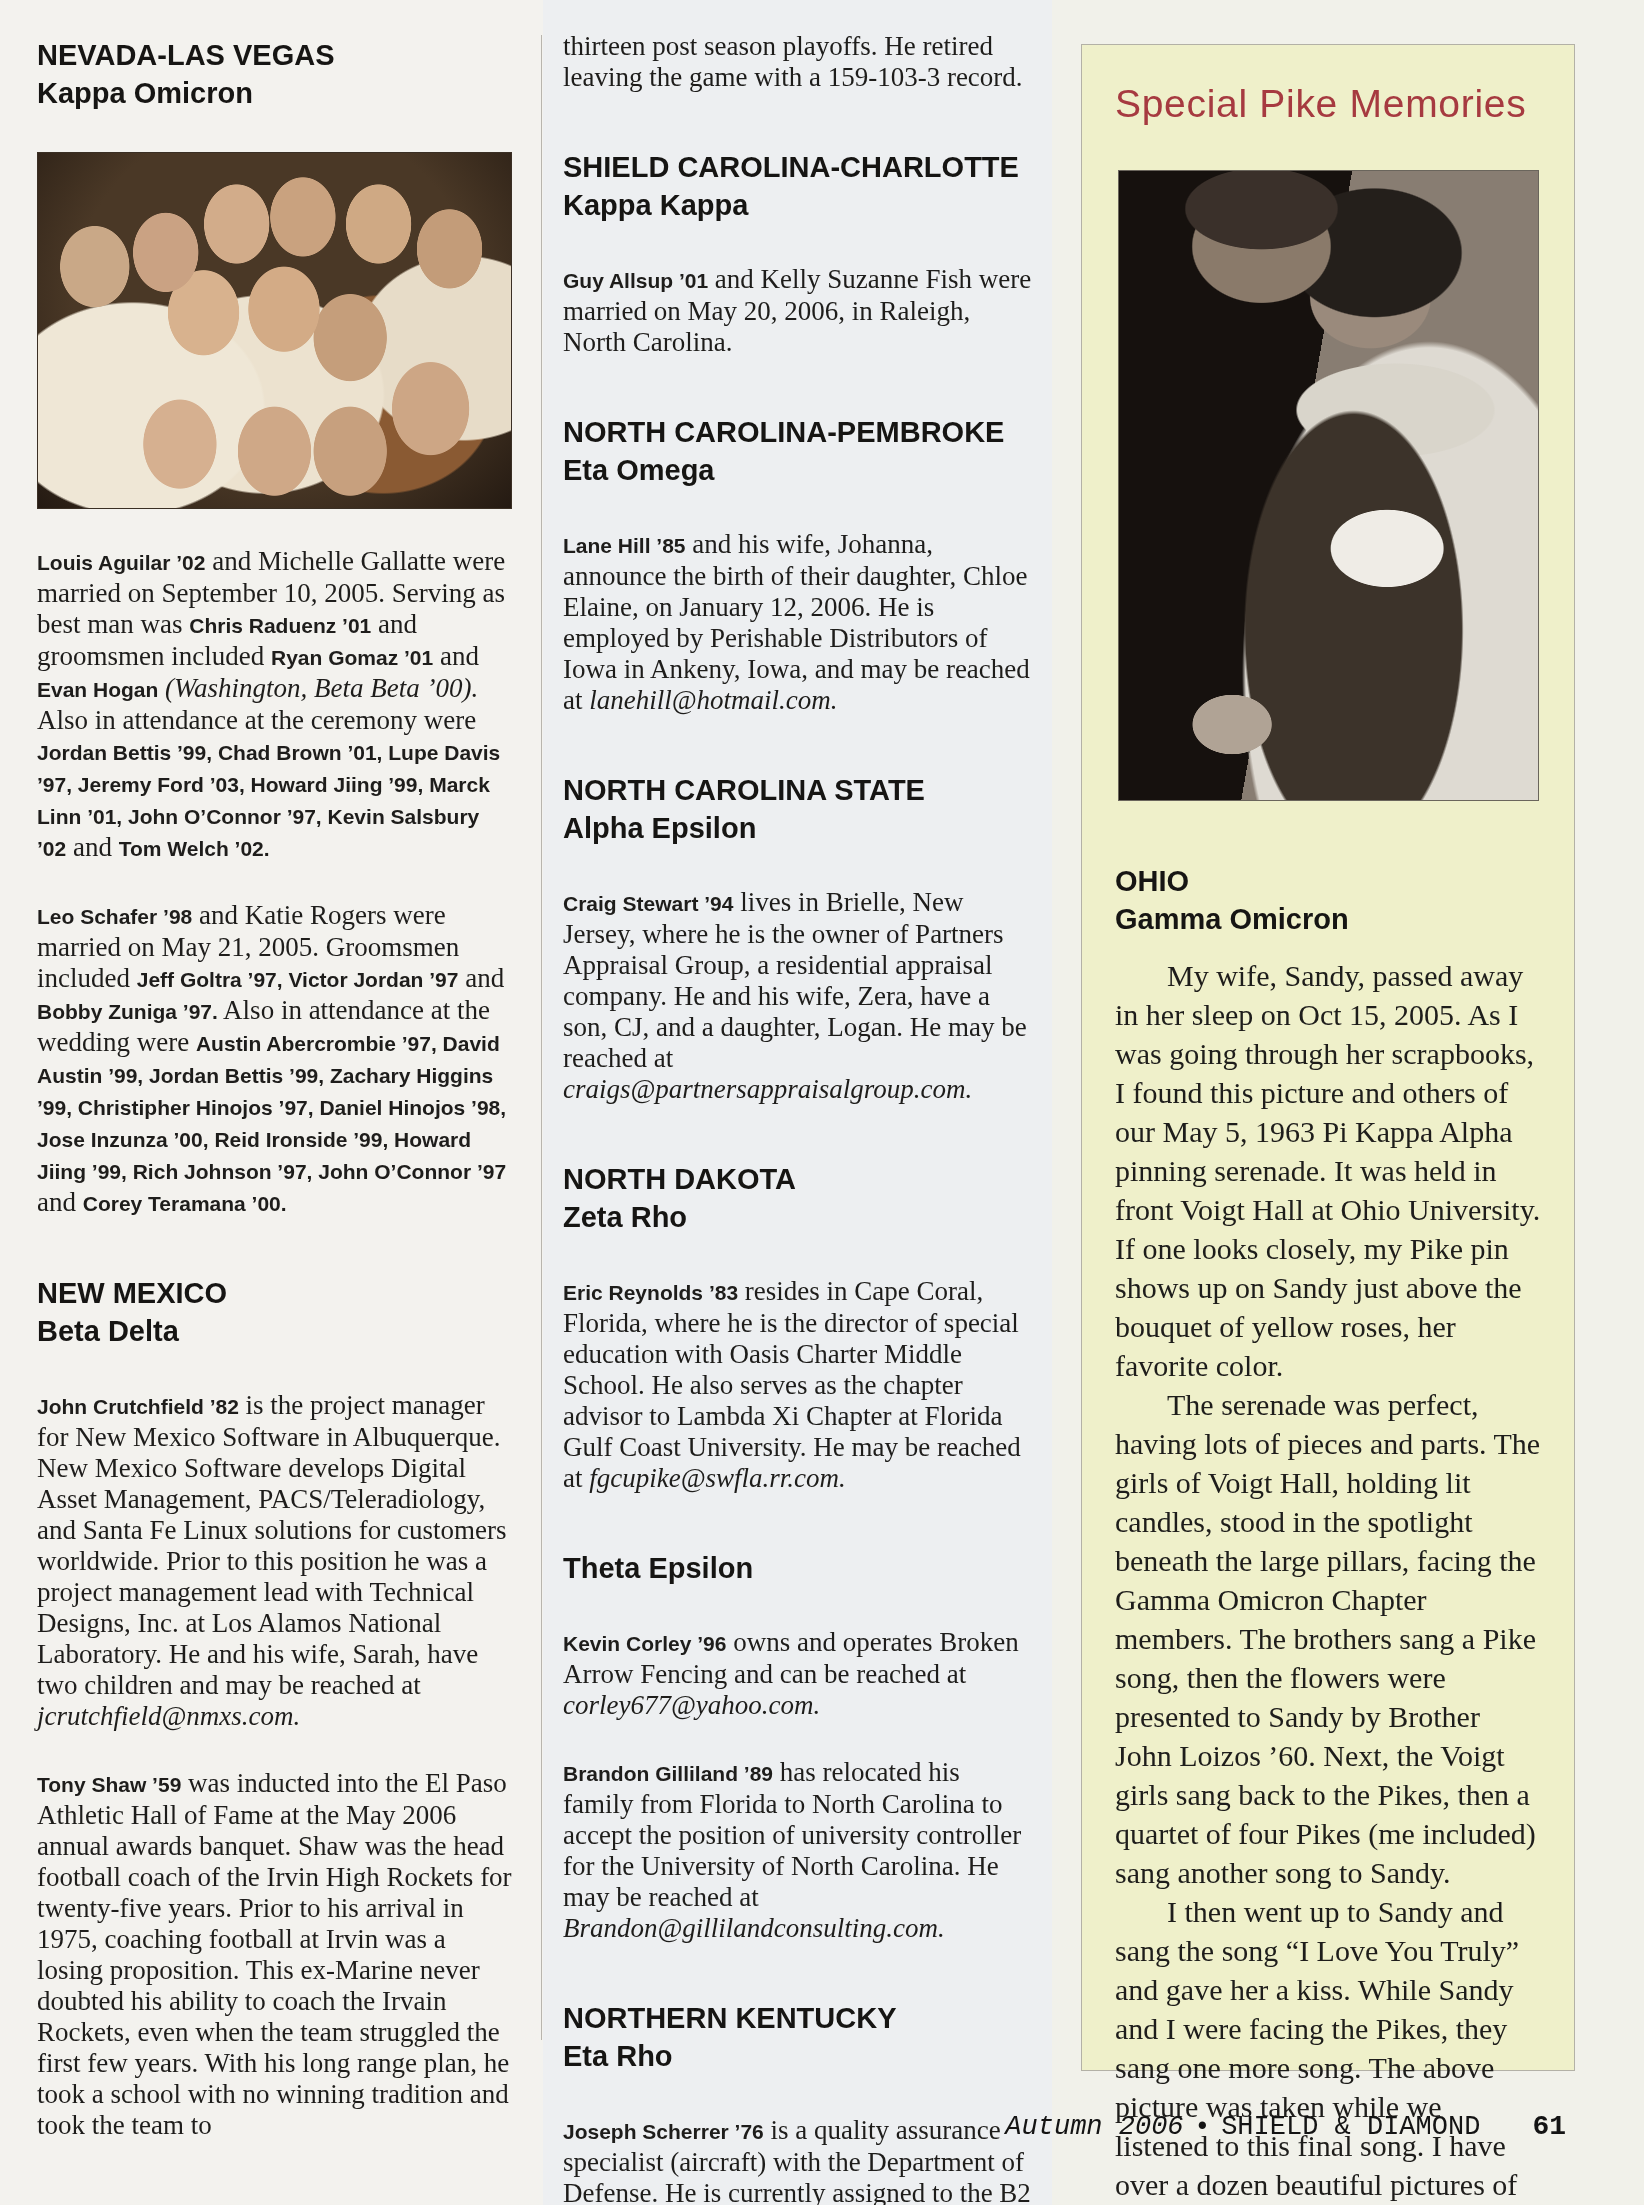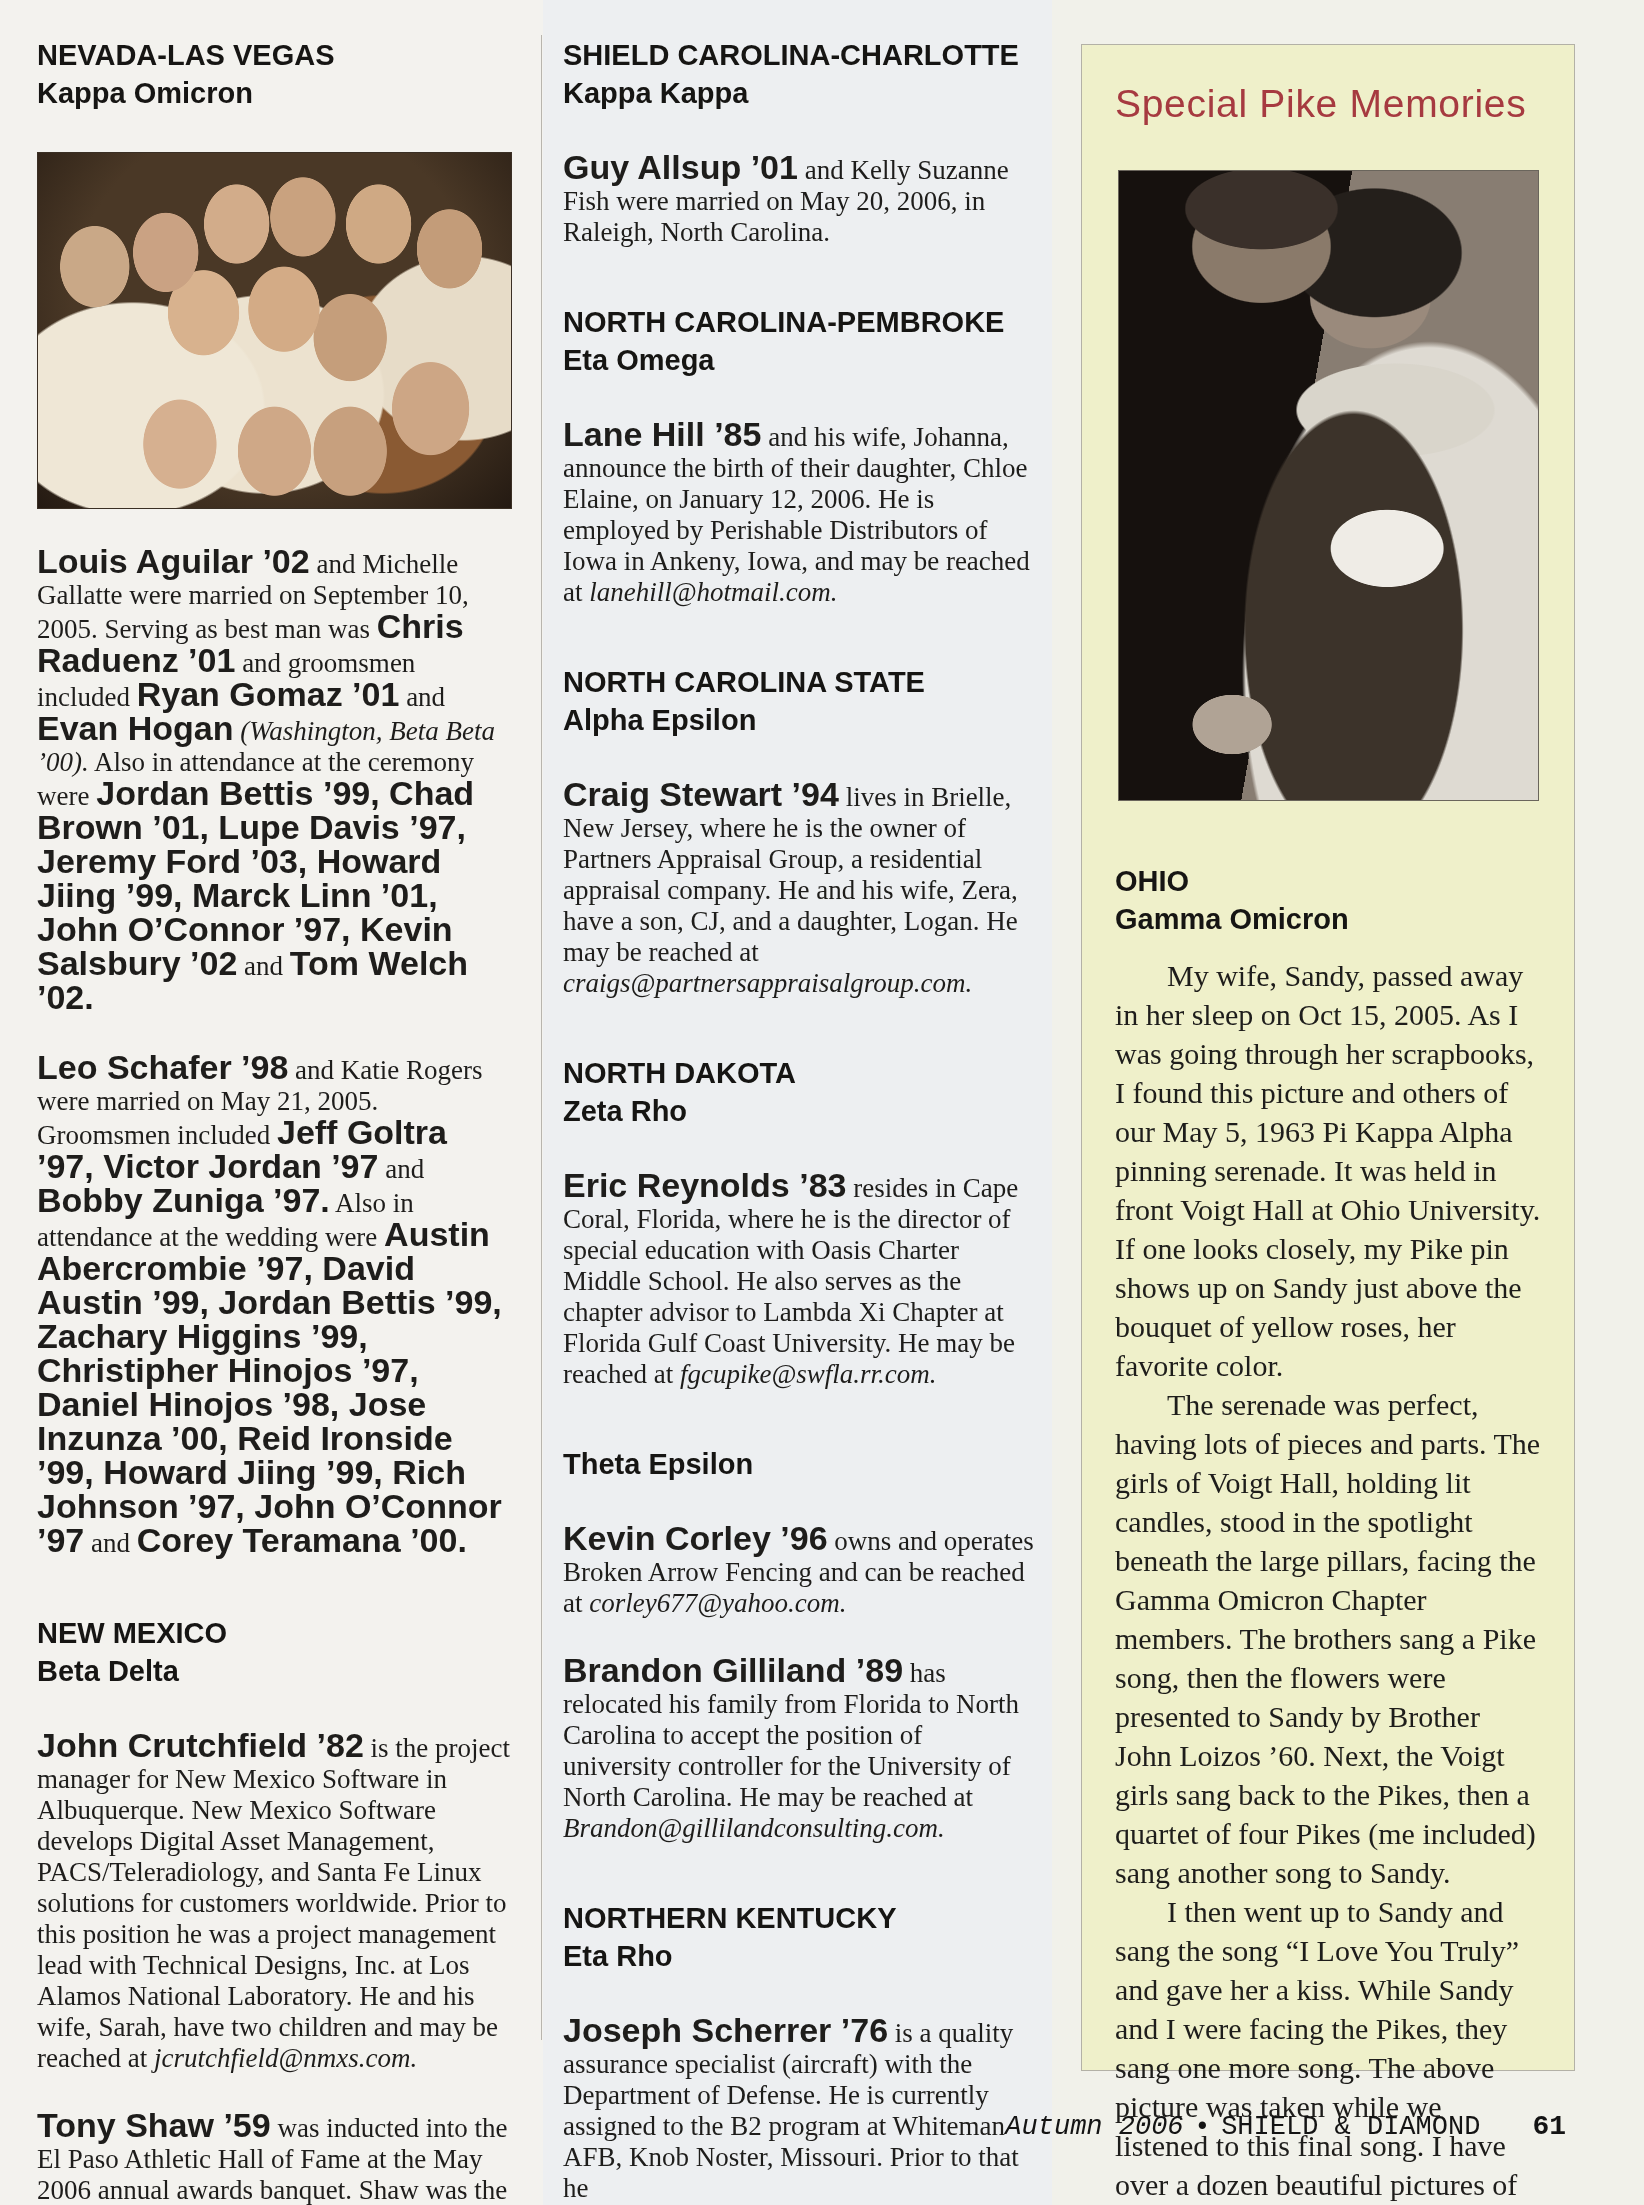--- a/index.html
+++ b/index.html
@@ -8,21 +8,21 @@
     font-family:"Liberation Serif",serif;color:#1e1d1b;}
   .col{position:absolute;top:31px;}
   .col1{left:37px;width:475px;}
   .col2{left:563px;width:471px;}
   .vrule{position:absolute;left:541px;top:35px;width:1.3px;height:2005px;background:#b8b5ae;}
 
   .sec-head{font-family:"Liberation Sans",sans-serif;font-weight:700;font-size:29px;line-height:38px;
     color:#161513;margin:55px 0 40px;}
   .col .sec-head:first-child{margin-top:5.3px;}
   p.para{font-size:27px;line-height:31px;margin:0 0 36px;}
-  .b{font-family:"Liberation Sans",sans-serif;font-weight:700;font-size:34px;}
+  .b{font-family:"Liberation Sans",sans-serif;font-weight:700;font-size:21px;}
   .i{font-style:italic;}
 
   .photo{border:0.7px solid #3a2f24;}
   .photo.group{width:473px;height:355px;margin:2.7px 0 37px;background-color:#241a12;background:
     radial-gradient(ellipse 35px 41px at 12% 32%, #c9a887 0 98%, transparent 100%),
     radial-gradient(ellipse 33px 40px at 27% 28%, #caa283 0 98%, transparent 100%),
     radial-gradient(ellipse 33px 40px at 42% 20%, #d2ac8a 0 98%, transparent 100%),
     radial-gradient(ellipse 33px 40px at 56% 18%, #c9a27f 0 98%, transparent 100%),
     radial-gradient(ellipse 33px 40px at 72% 20%, #cfa984 0 98%, transparent 100%),
     radial-gradient(ellipse 33px 40px at 87% 27%, #c39c79 0 98%, transparent 100%),
@@ -77,20 +77,21 @@
       <p class="para"><span class="b">Leo Schafer ’98</span><span> and Katie Rogers were married on May 21, 2005. Groomsmen included </span><span class="b">Jeff Goltra ’97, Victor Jordan ’97</span><span> and </span><span class="b">Bobby Zuniga ’97.</span><span> Also in attendance at the wedding were </span><span class="b">Austin Abercrombie ’97, David Austin ’99, Jordan Bettis ’99, Zachary Higgins ’99, Christipher Hinojos ’97, Daniel Hinojos ’98, Jose Inzunza ’00, Reid Ironside ’99, Howard Jiing ’99, Rich Johnson ’97, John O’Connor ’97</span><span> and </span><span class="b">Corey Teramana ’00.</span></p>
       <h3 class="sec-head">
         <div>NEW MEXICO</div>
         <div>Beta Delta</div>
       </h3>
       <p class="para"><span class="b">John Crutchfield ’82</span><span> is the project manager for New Mexico Software in Albuquerque. New Mexico Software develops Digital Asset Management, PACS/Teleradiology, and Santa Fe Linux solutions for customers worldwide. Prior to this position he was a project management lead with Technical Designs, Inc. at Los Alamos National Laboratory. He and his wife, Sarah, have two children and may be reached at </span><span class="i">jcrutchfield@nmxs.com.</span></p>
       <p class="para"><span class="b">Tony Shaw ’59</span><span> was inducted into the El Paso Athletic Hall of Fame at the May 2006 annual awards banquet. Shaw was the head football coach of the Irvin High Rockets for twenty-five years. Prior to his arrival in 1975, coaching football at Irvin was a losing proposition. This ex-Marine never doubted his ability to coach the Irvain Rockets, even when the team struggled the first few years. With his long range plan, he took a school with no winning tradition and took the team to</span></p>
     </div>
   <div class="vrule"></div>
   <div class="col col2">
+      <p class="para"><span>thirteen post season playoffs. He retired leaving the game with a 159-103-3 record.</span></p>
       <h3 class="sec-head">
         <div>SHIELD CAROLINA-CHARLOTTE</div>
         <div>Kappa Kappa</div>
       </h3>
       <p class="para"><span class="b">Guy Allsup ’01</span><span> and Kelly Suzanne Fish were married on May 20, 2006, in Raleigh, North Carolina.</span></p>
       <h3 class="sec-head">
         <div>NORTH CAROLINA-PEMBROKE</div>
         <div>Eta Omega</div>
       </h3>
       <p class="para"><span class="b">Lane Hill ’85</span><span> and his wife, Johanna, announce the birth of their daughter, Chloe Elaine, on January 12, 2006. He is employed by Perishable Distributors of Iowa in Ankeny, Iowa, and may be reached at </span><span class="i">lanehill@hotmail.com.</span></p>

